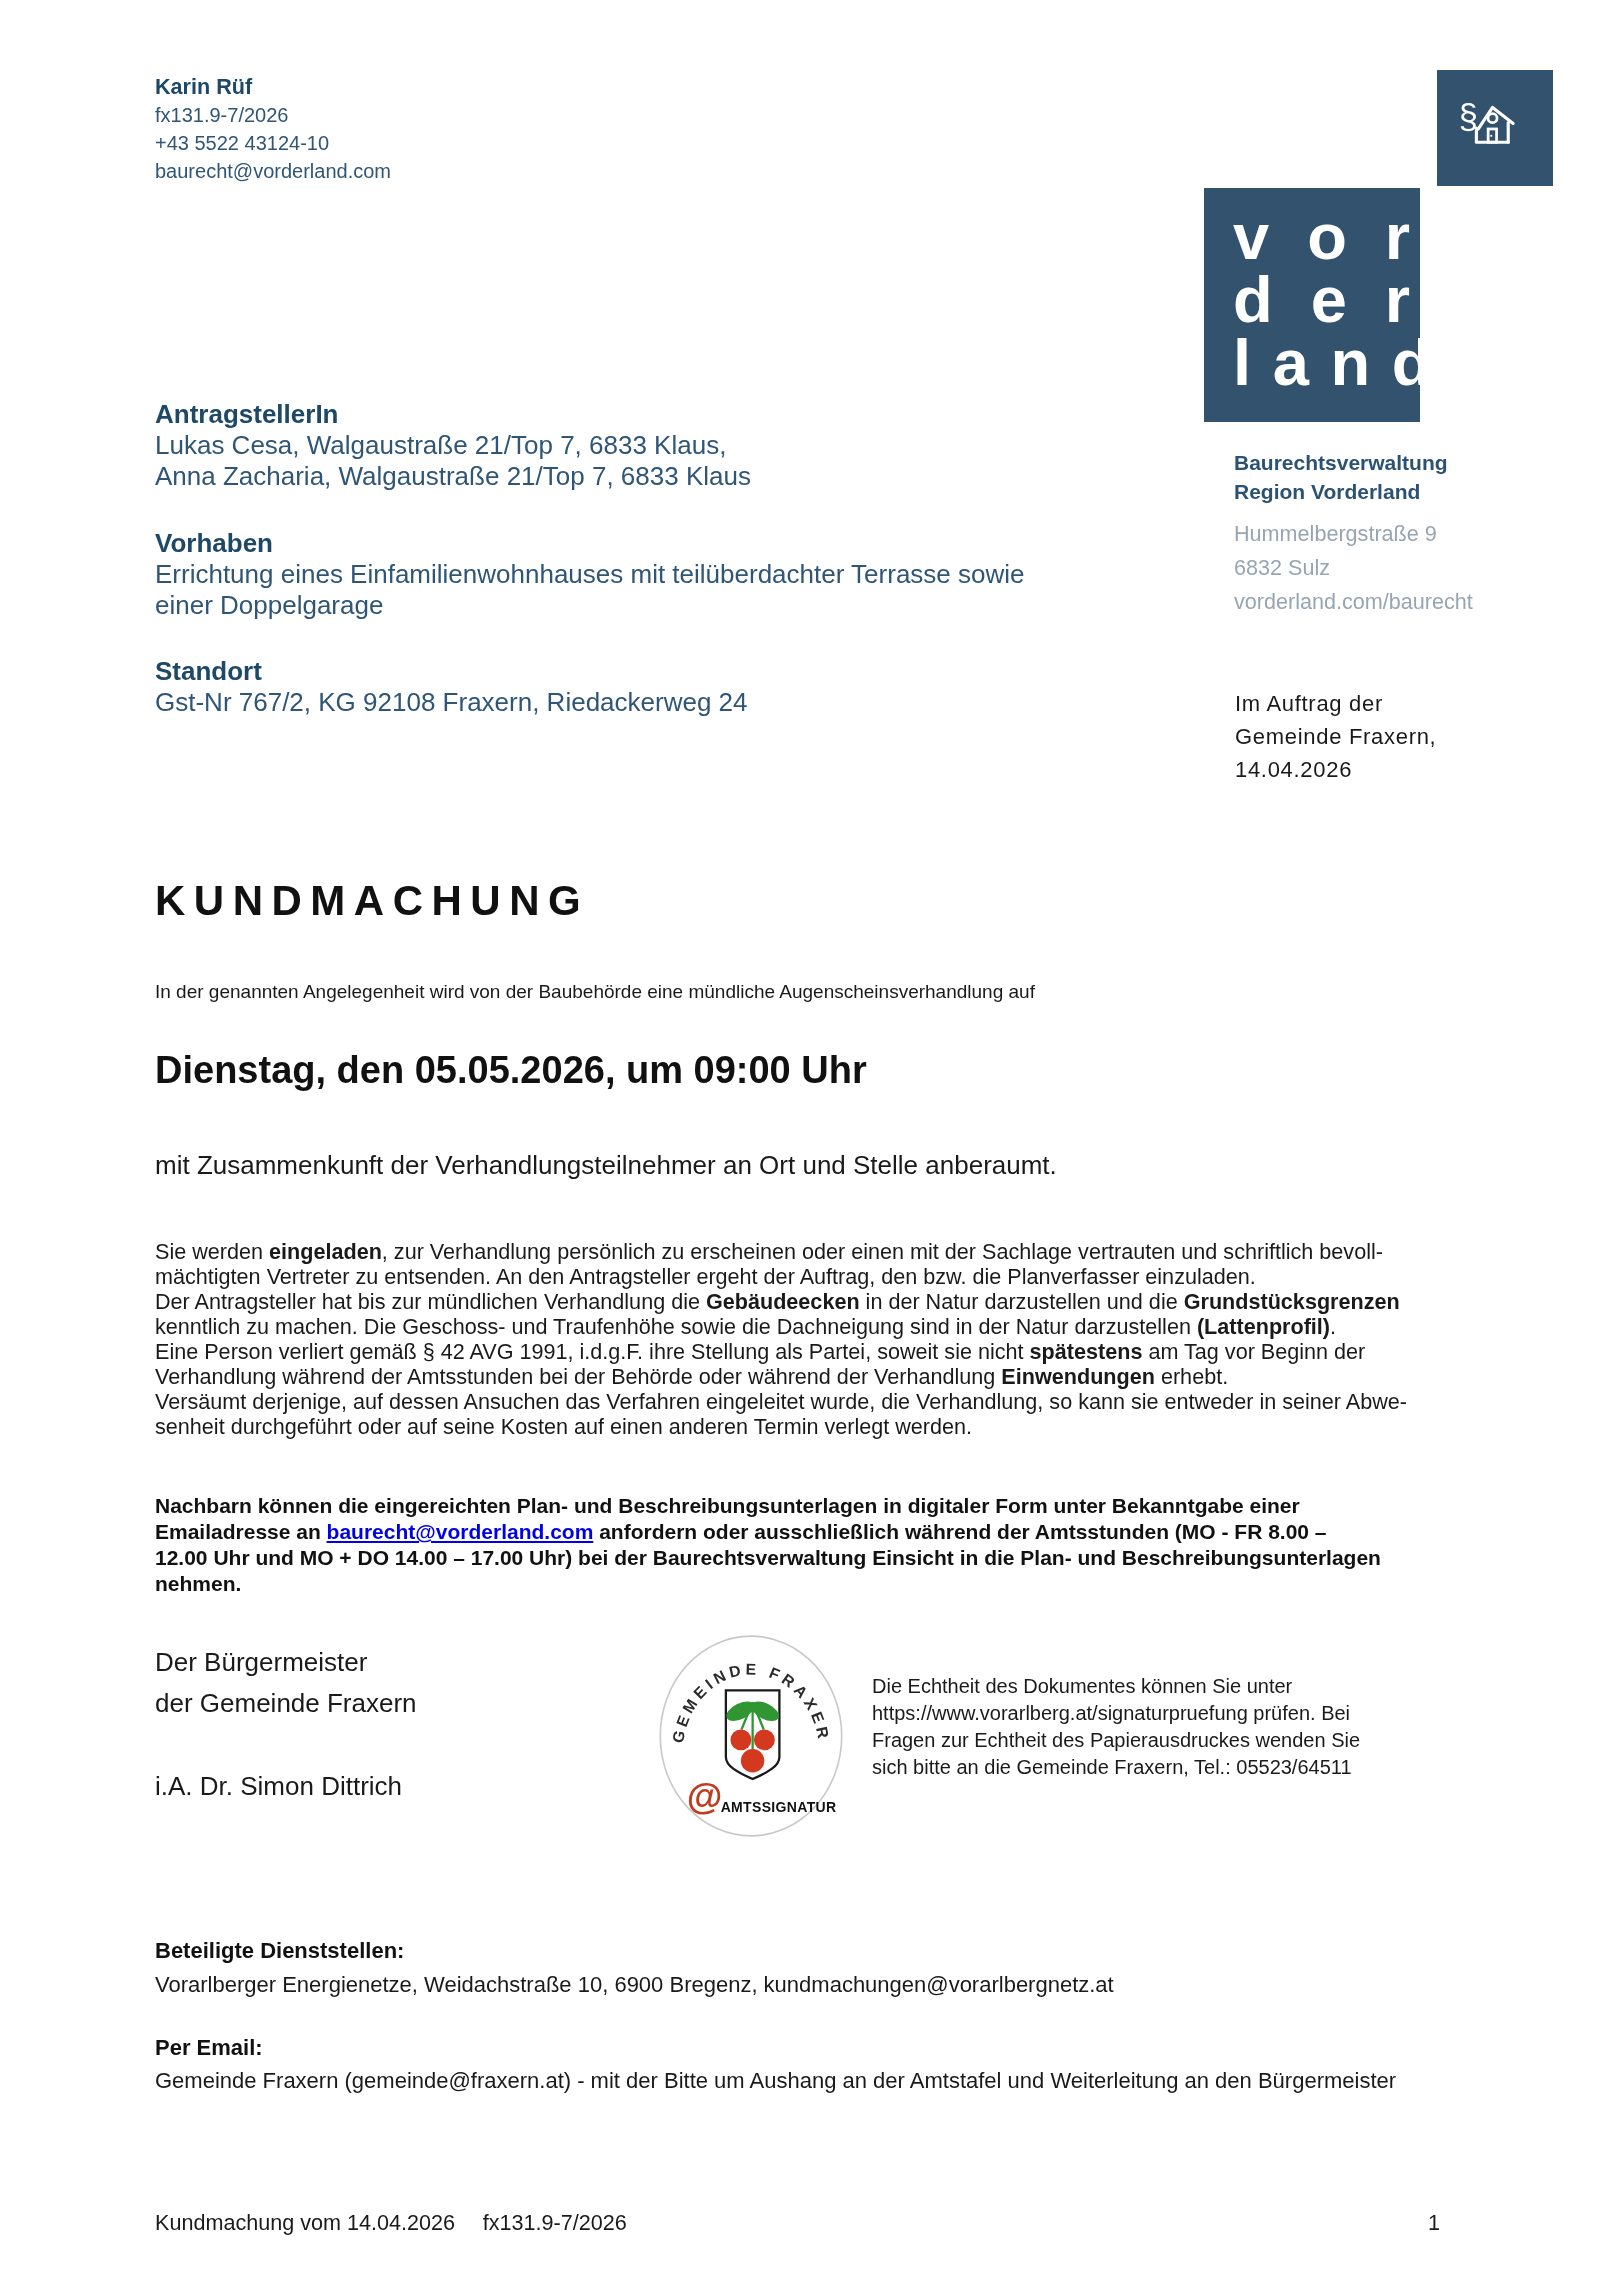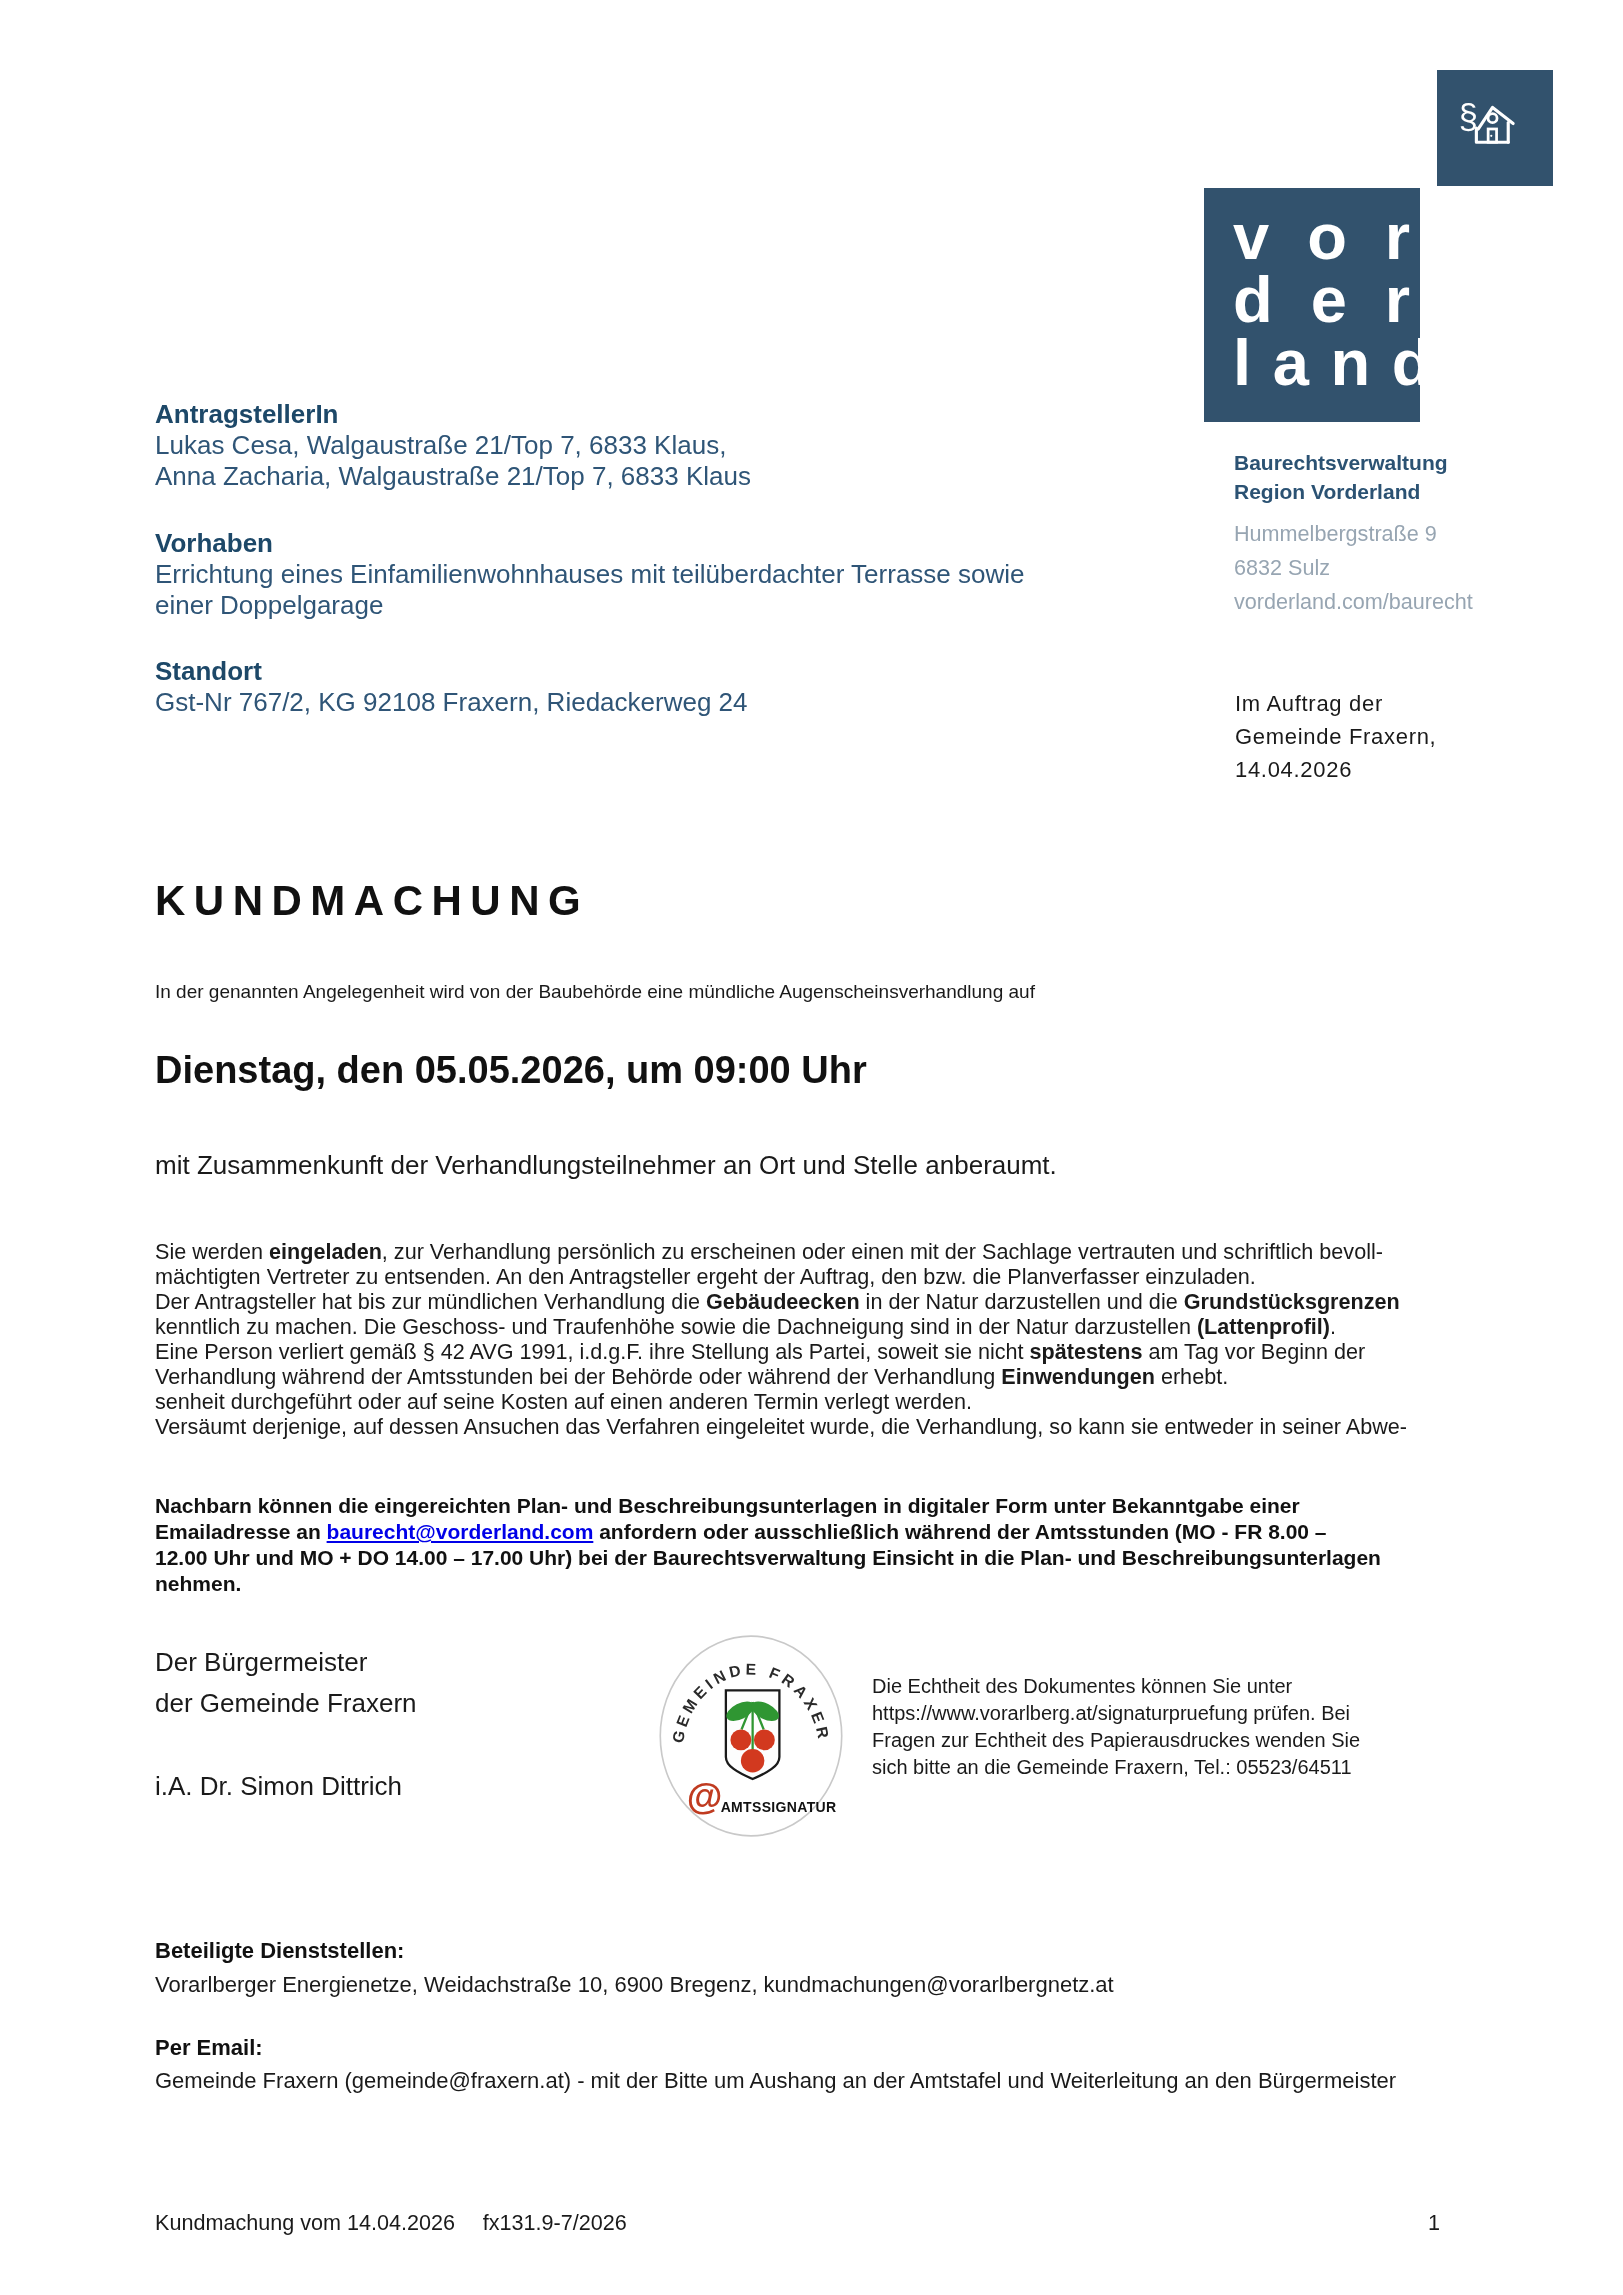--- a/index.html
+++ b/index.html
@@ -55,20 +55,26 @@
 
   .footer{left:155px;top:2210px;width:1285px;display:flex;justify-content:space-between;
           font-size:21.6px;color:#1a1a1a;}
   .footer .l2{margin-left:27.5px;}
 </style>
 </head>
 <body>
 
 <div class="page">
 
+  <div class="abs contact">
+    <div class="c-name nowrap">Karin Rüf</div>
+    <div class="nowrap">fx131.9-7/2026</div>
+    <div class="nowrap">+43 5522 43124-10</div>
+    <div class="nowrap">baurecht@vorderland.com</div>
+  </div>
 
   <div class="abs logo-small">
     <svg width="98" height="98" viewBox="0 0 100 100">
       <text x="13" y="51" font-size="35" fill="#ffffff">§</text>
       <path d="M33,51 L47.5,29 L68.5,45.5" fill="none" stroke="#ffffff" stroke-width="3.2" stroke-linecap="round" stroke-linejoin="round"></path>
       <path d="M63.5,44.5 L63.5,64.5" fill="none" stroke="#ffffff" stroke-width="3.2" stroke-linecap="round"></path>
       <path d="M31,50 L31,64.5 L63.5,64.5" fill="none" stroke="#ffffff" stroke-width="3.2" stroke-linecap="round" stroke-linejoin="round"></path>
       <circle cx="47.5" cy="40" r="4.6" fill="none" stroke="#ffffff" stroke-width="2.8"></circle>
       <rect x="43" y="51" width="8.6" height="13.5" fill="none" stroke="#ffffff" stroke-width="2.8"></rect>
       <circle cx="46.2" cy="58" r="1.1" fill="#ffffff"></circle>
@@ -118,22 +124,22 @@
   <div class="abs dateline nowrap">Dienstag, den 05.05.2026, um 09:00 Uhr</div>
   <div class="abs outro nowrap">mit Zusammenkunft der Verhandlungsteilnehmer an Ort und Stelle anberaumt.</div>
 
   <div class="abs fineprint">
     <div class="nowrap"><span>Sie werden </span><span style="font-weight: 700;">eingeladen</span><span>, zur Verhandlung persönlich zu erscheinen oder einen mit der Sachlage vertrauten und schriftlich bevoll-</span></div>
     <div class="nowrap"><span>mächtigten Vertreter zu entsenden. An den Antragsteller ergeht der Auftrag, den bzw. die Planverfasser einzuladen.</span></div>
     <div class="nowrap"><span>Der Antragsteller hat bis zur mündlichen Verhandlung die </span><span style="font-weight: 700;">Gebäudeecken</span><span> in der Natur darzustellen und die </span><span style="font-weight: 700;">Grundstücksgrenzen</span></div>
     <div class="nowrap"><span>kenntlich zu machen. Die Geschoss- und Traufenhöhe sowie die Dachneigung sind in der Natur darzustellen </span><span style="font-weight: 700;">(Lattenprofil)</span><span>.</span></div>
     <div class="nowrap"><span>Eine Person verliert gemäß § 42 AVG 1991, i.d.g.F. ihre Stellung als Partei, soweit sie nicht </span><span style="font-weight: 700;">spätestens</span><span> am Tag vor Beginn der</span></div>
     <div class="nowrap"><span>Verhandlung während der Amtsstunden bei der Behörde oder während der Verhandlung </span><span style="font-weight: 700;">Einwendungen</span><span> erhebt.</span></div>
+    <div class="nowrap"><span>Versäumt derjenige, auf dessen Ansuchen das Verfahren eingeleitet wurde, die Verhandlung, so kann sie entweder in seiner Abwe-</span></div>
     <div class="nowrap"><span>senheit durchgeführt oder auf seine Kosten auf einen anderen Termin verlegt werden.</span></div>
-    <div class="nowrap"><span>Versäumt derjenige, auf dessen Ansuchen das Verfahren eingeleitet wurde, die Verhandlung, so kann sie entweder in seiner Abwe-</span></div>
   </div>
 
   <div class="abs neighbors">
     <div class="nowrap"><span>Nachbarn können die eingereichten Plan- und Beschreibungsunterlagen in digitaler Form unter Bekanntgabe einer</span></div>
     <div class="nowrap"><span>Emailadresse an </span><span class="doc-link">baurecht@vorderland.com</span><span> anfordern oder ausschließlich während der Amtsstunden (MO - FR 8.00 –</span></div>
     <div class="nowrap"><span>12.00 Uhr und MO + DO 14.00 – 17.00 Uhr) bei der Baurechtsverwaltung Einsicht in die Plan- und Beschreibungsunterlagen</span></div>
     <div class="nowrap"><span>nehmen.</span></div>
   </div>
 
   <div class="abs signature">

